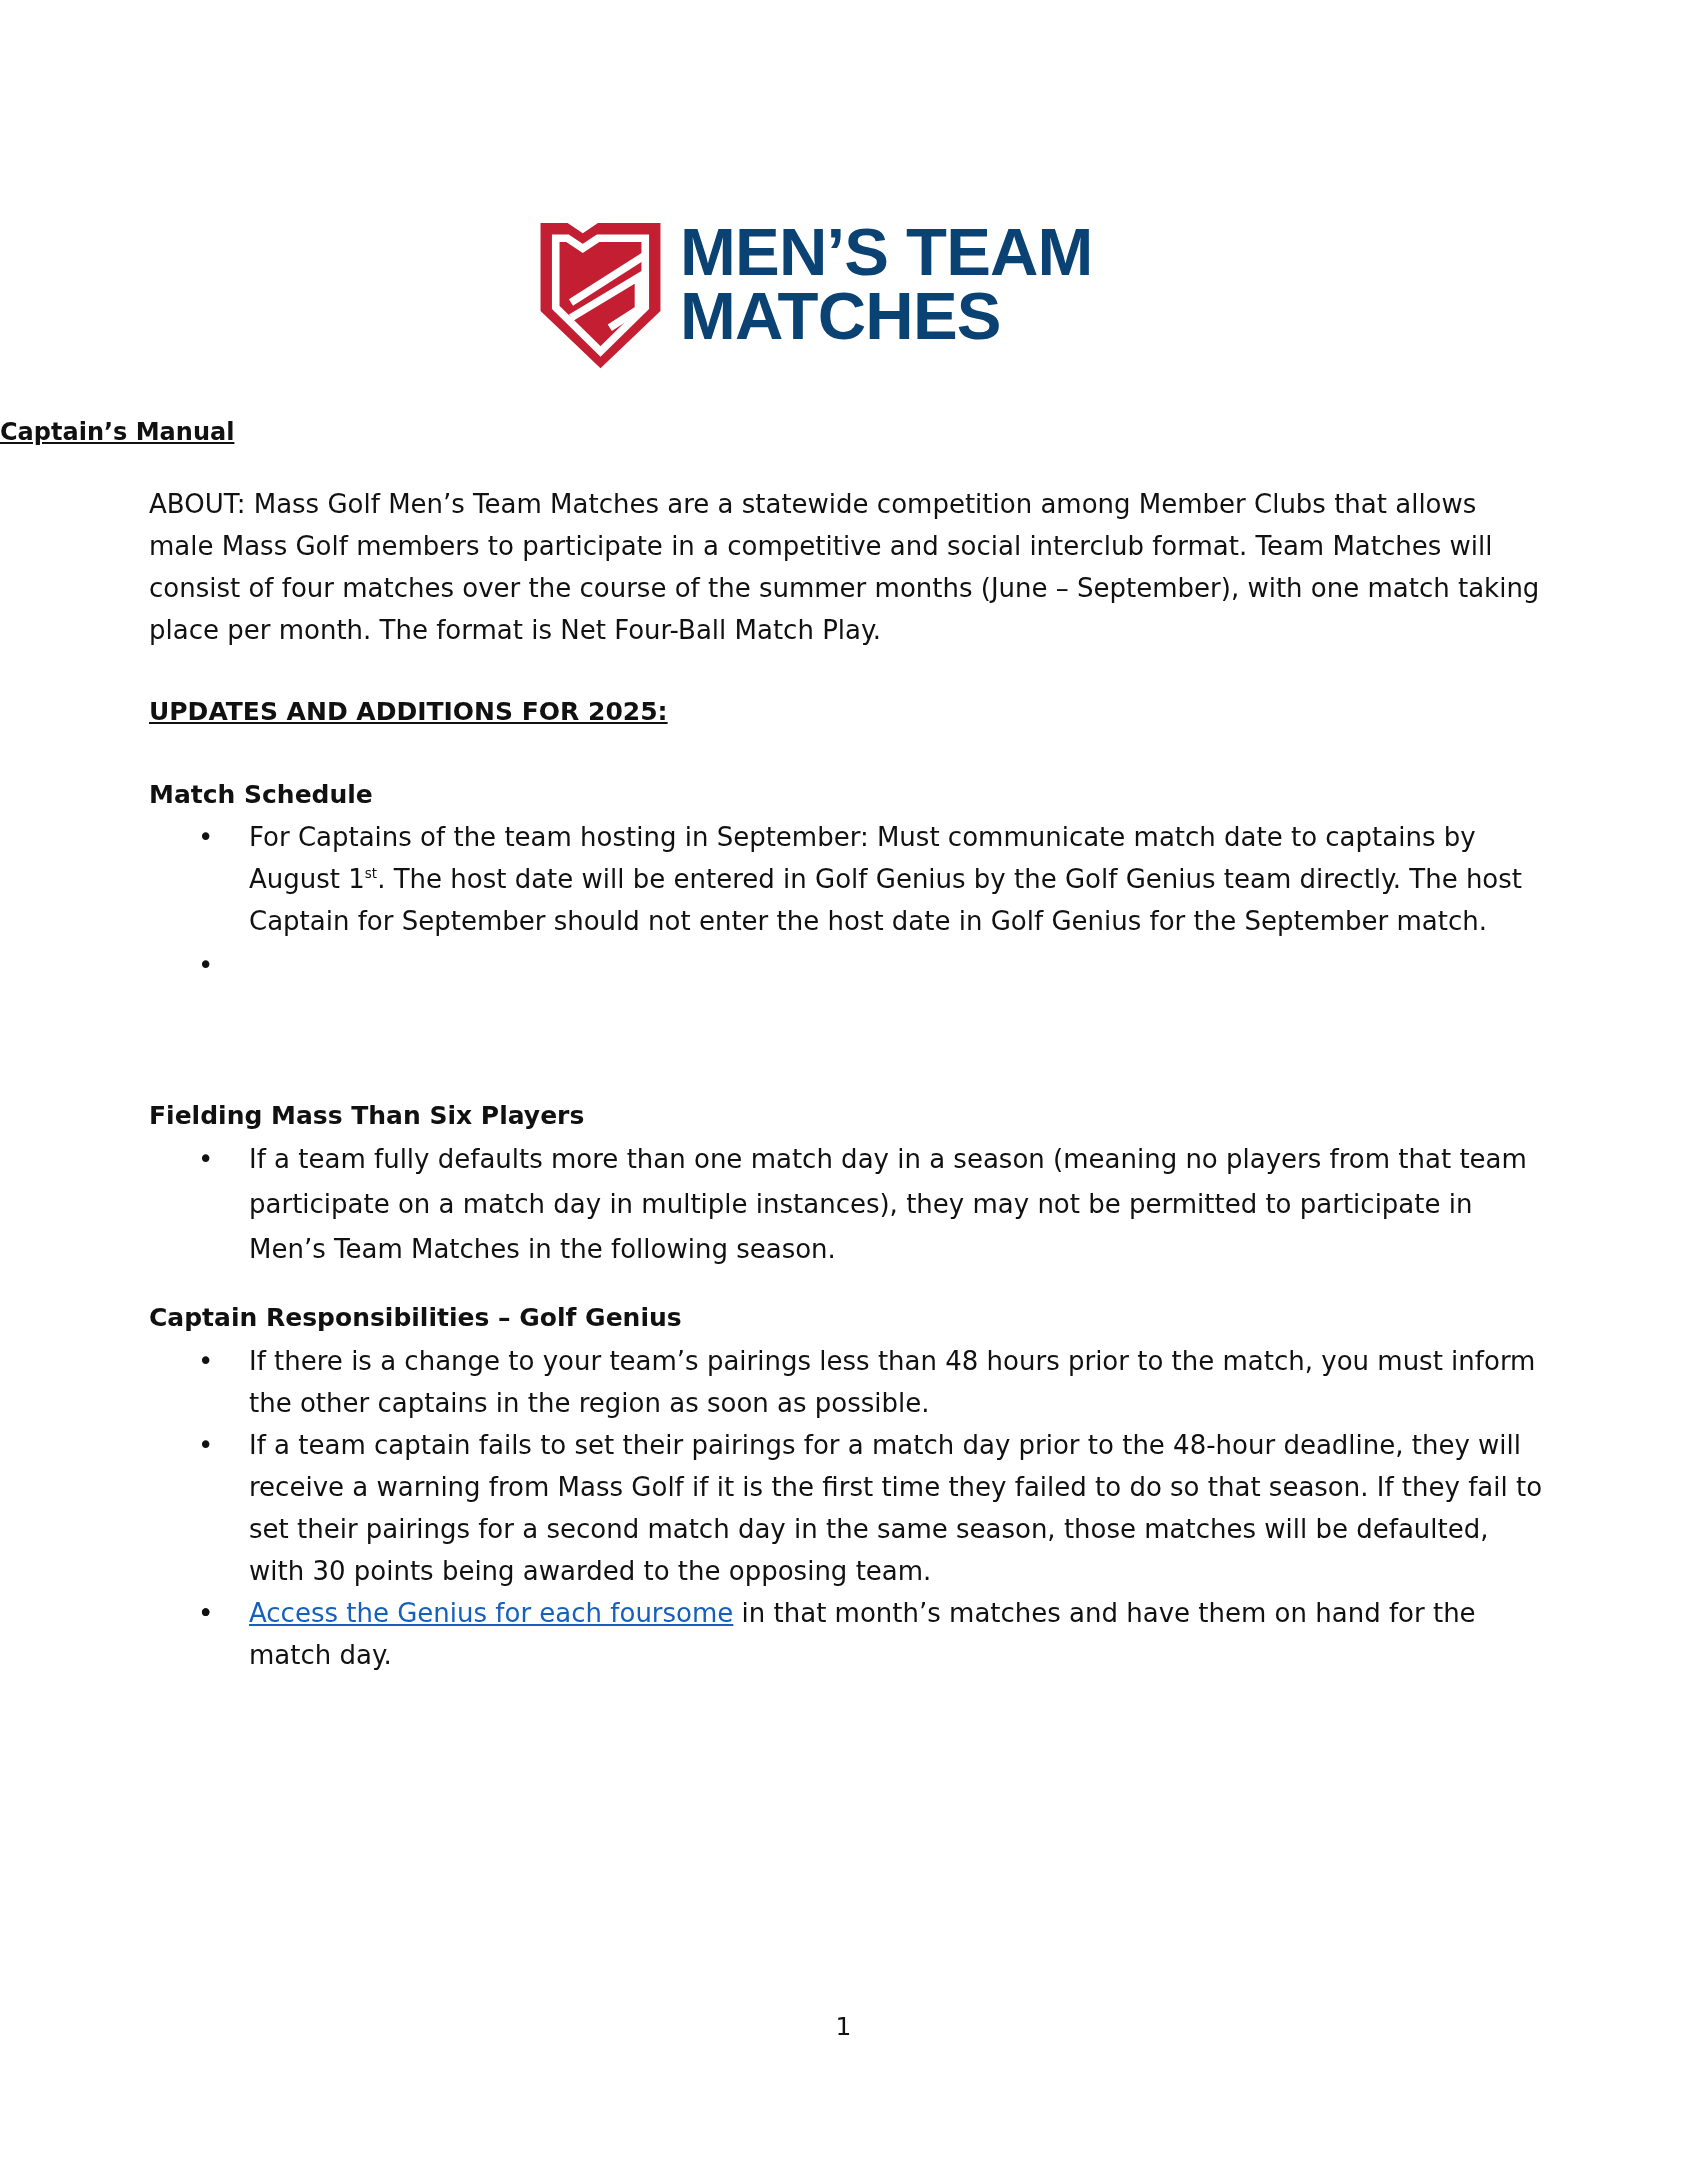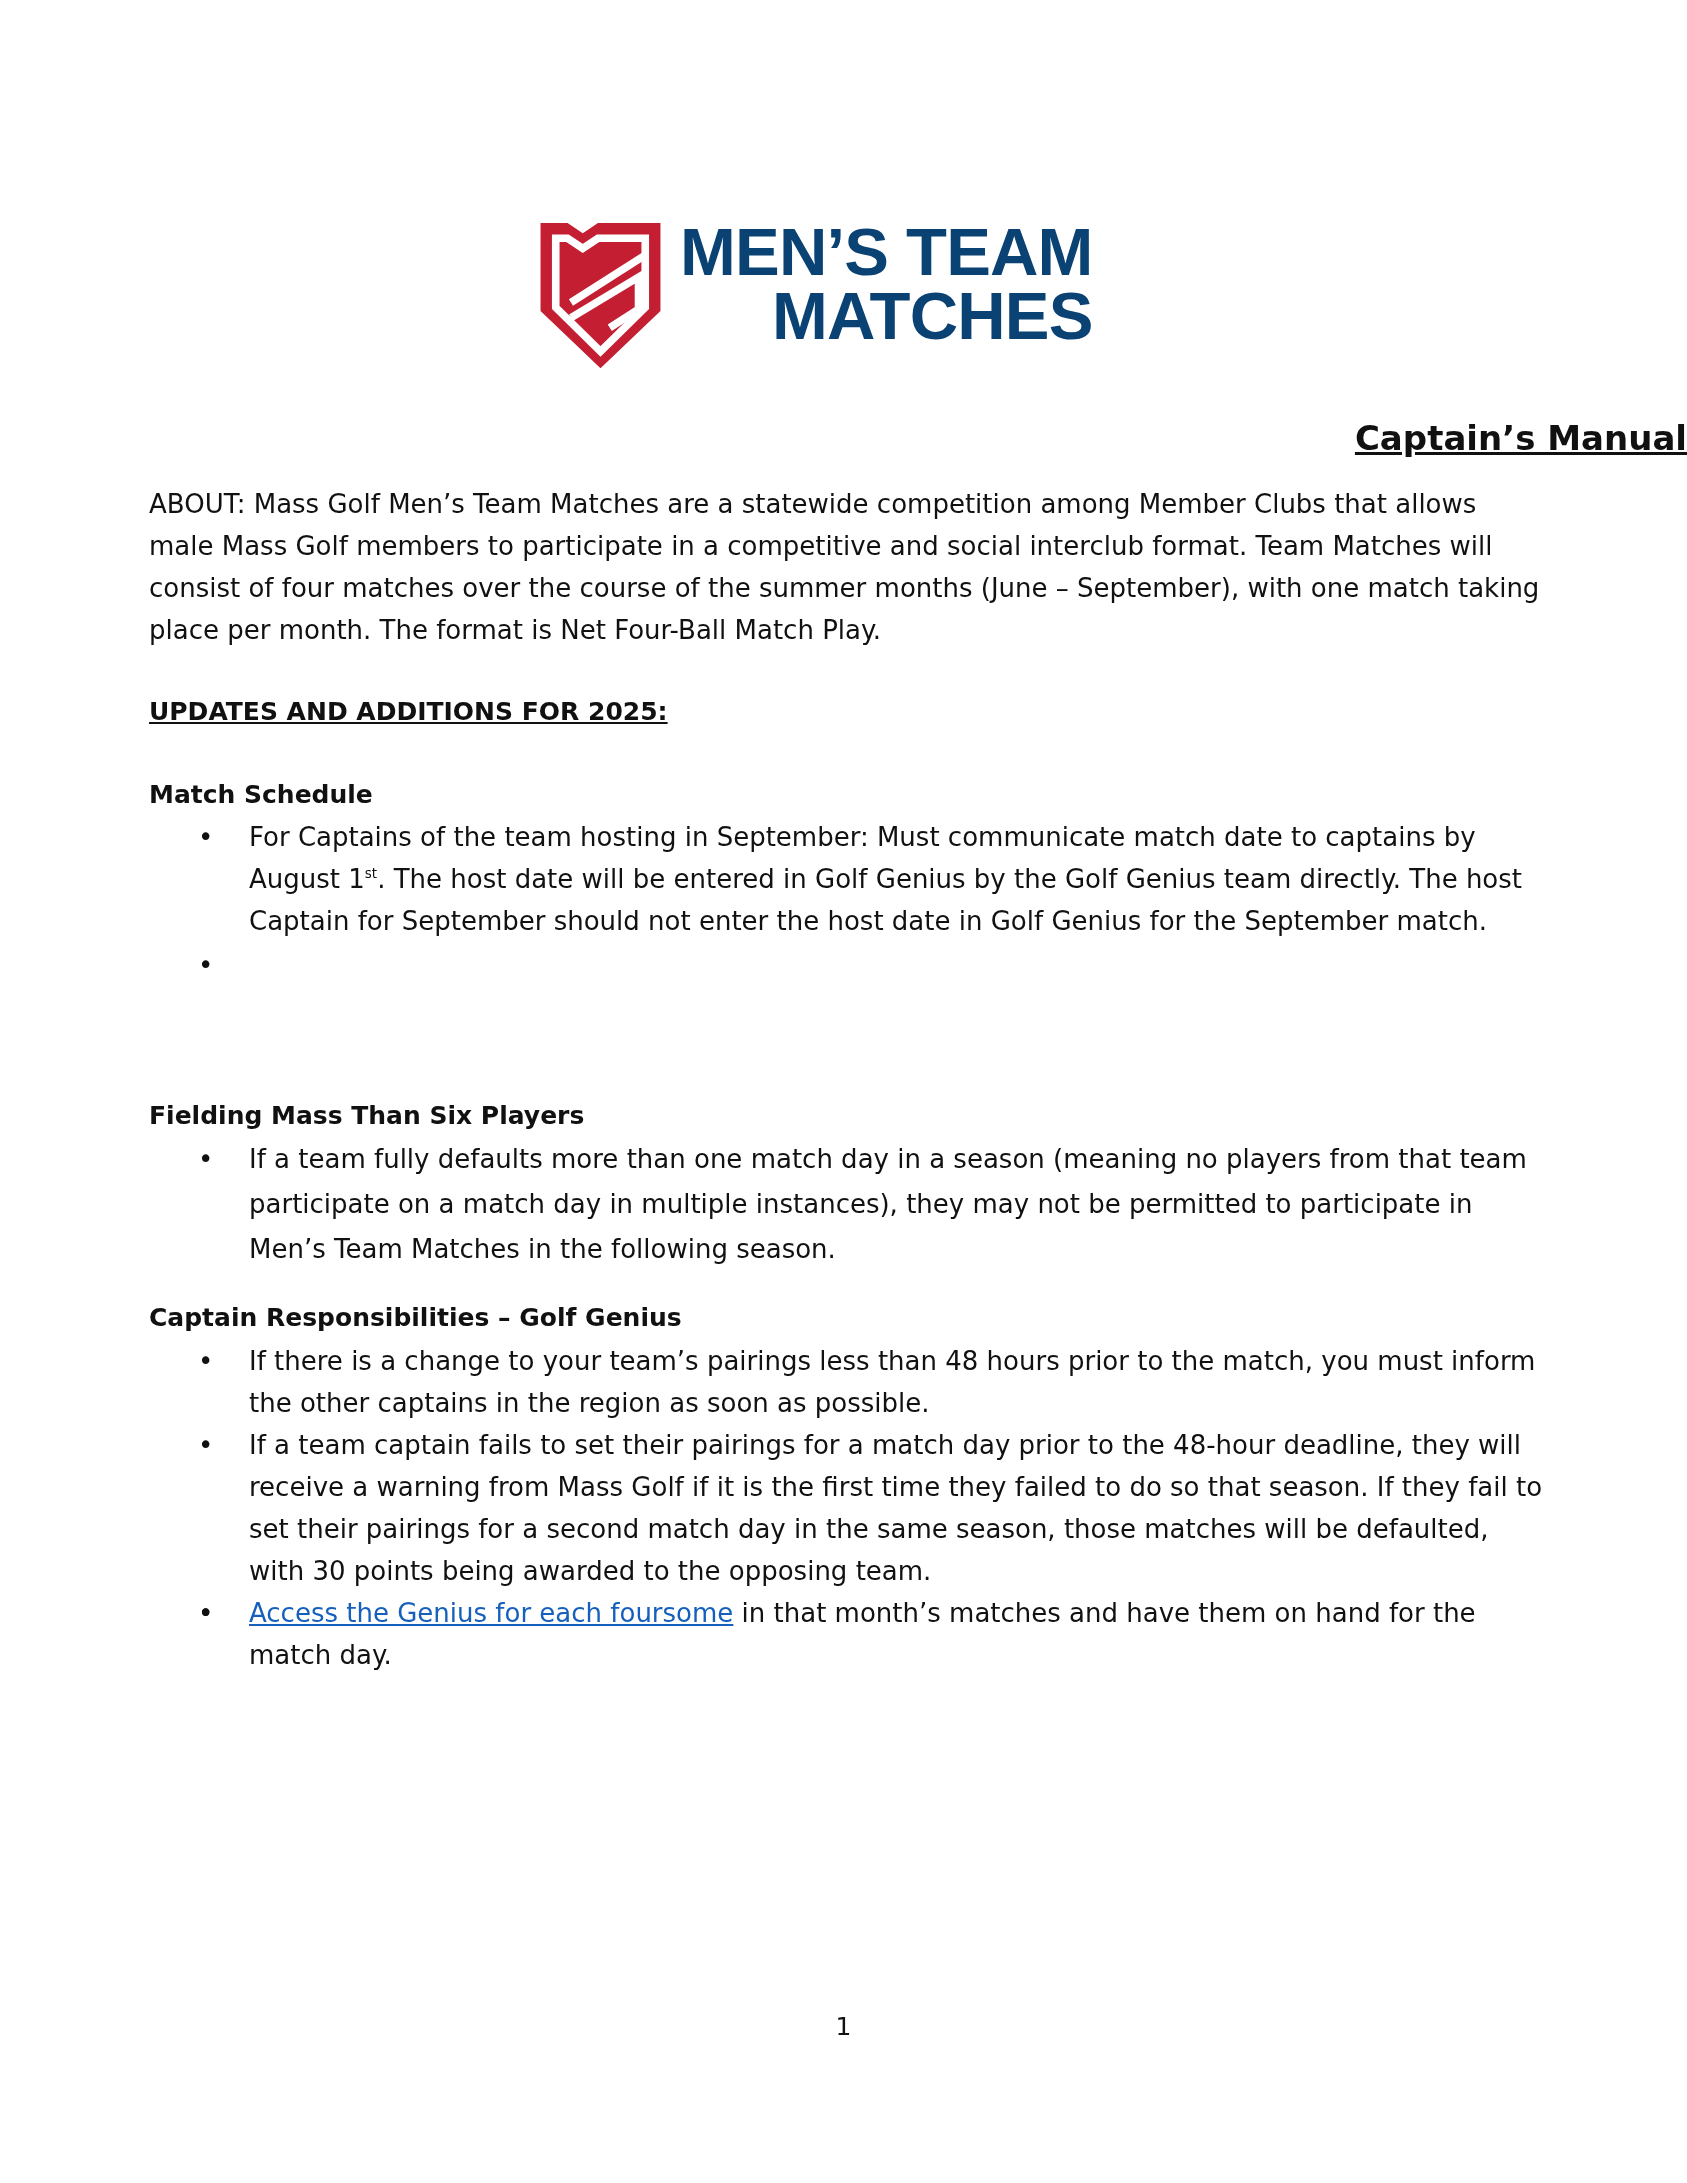--- a/index.html
+++ b/index.html
@@ -1,21 +1,21 @@
 <!DOCTYPE html>
 <html style="font-size:13.5px"><head>
 <meta charset="utf-8">
 <style>
   html, body { margin:0; padding:0; background:#ffffff; }
   body { width:1687px; height:2183px; position:relative; overflow:hidden;
          font-family:"DejaVu Sans", sans-serif; color:#111; }
-  .logo { position:absolute; left:537px; top:218px; width:624px; height:152px;text-align:right; }
+  .logo { position:absolute; left:537px; top:218px; width:624px; height:152px; }
   .logo .wordmark { position:absolute; left:143px; top:1.7px; font-family:"Liberation Sans", sans-serif;
          font-weight:bold; color:#0a4274; font-size:67px; line-height:64px; letter-spacing:-0.8px; }
-  .title { position:absolute; left:0; width:1687px; top:418px; text-align:right; font-size:34px;
+  .title { position:absolute; left:0; width:1687px; top:418px; text-align:left; font-size:24px;
            font-weight:bold; text-decoration:underline; }
   .para { position:absolute; left:149px; width:1400px; font-size:26px; line-height:42px; }
   .heading { position:absolute; left:149px; font-size:25px; font-weight:bold; }
   .heading.u { text-decoration:underline; }
   ul.blist { position:absolute; left:149px; width:1400px; margin:0; padding:0; list-style:none; font-size:26px; line-height:42px; }
   ul.blist li { position:relative; padding-left:100px; margin-bottom:0; }
   ul.blist li .dot { position:absolute; left:49px; top:0; }
   a.link { color:#1560bd; text-decoration:underline; }
   sup { font-size:13.5px; line-height:0; }
   .pagenum { position:absolute; left:0; width:1687px; top:2012px; text-align:center; font-size:25px; }

